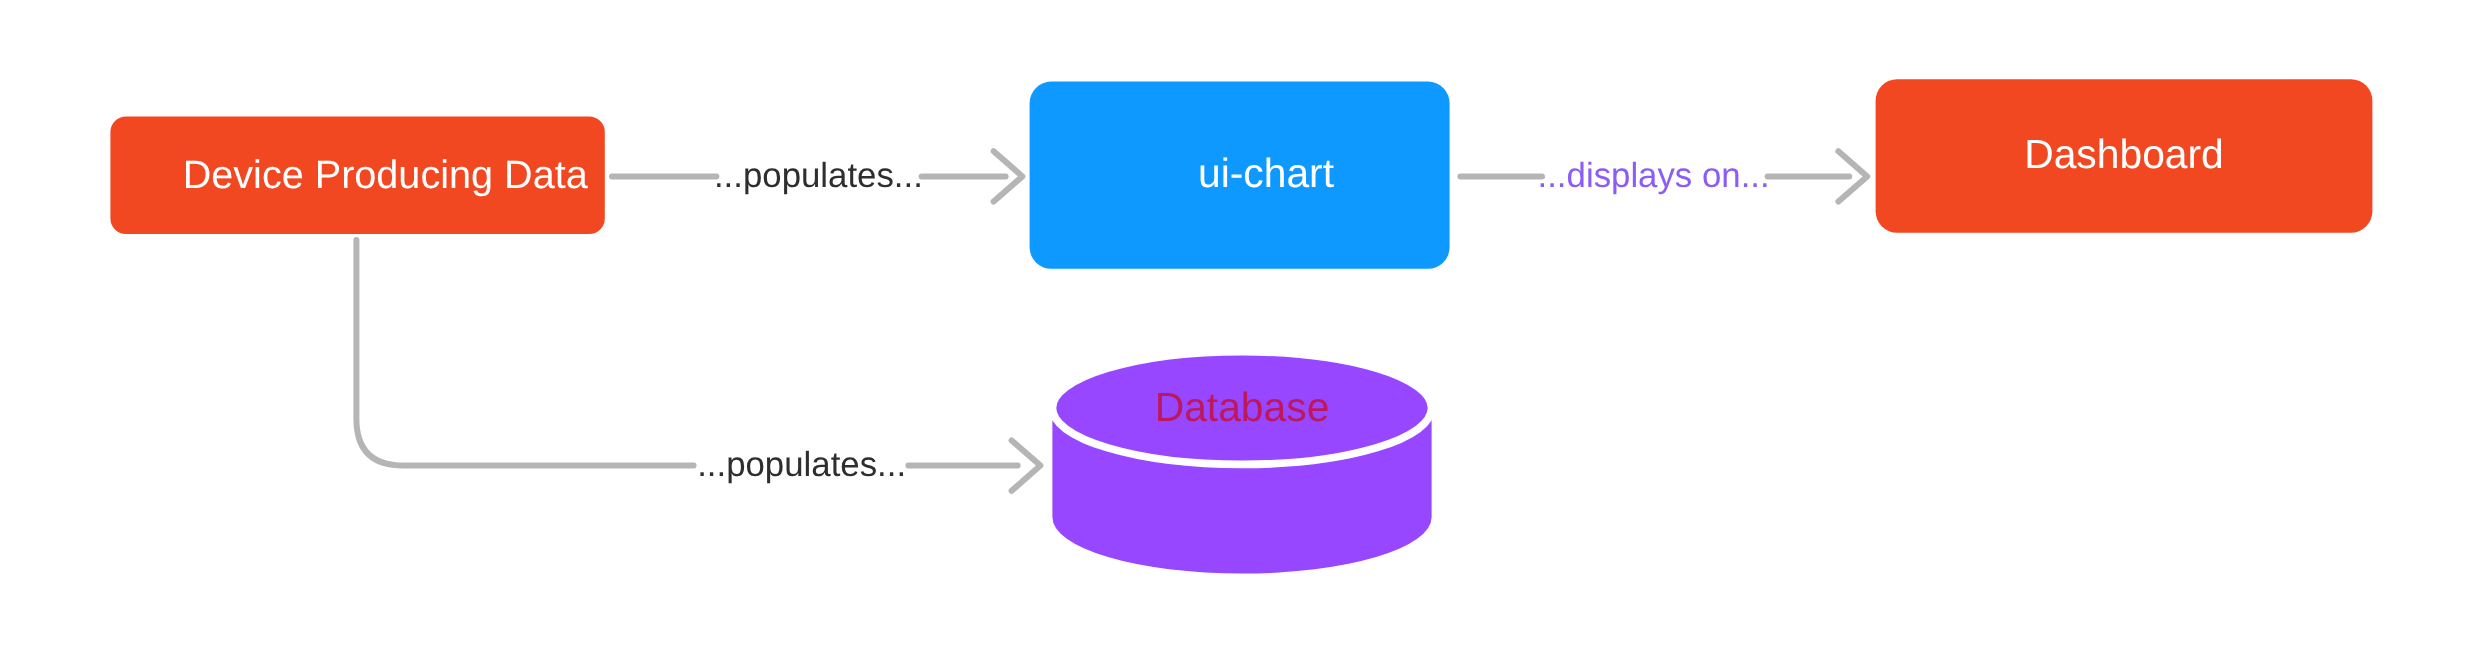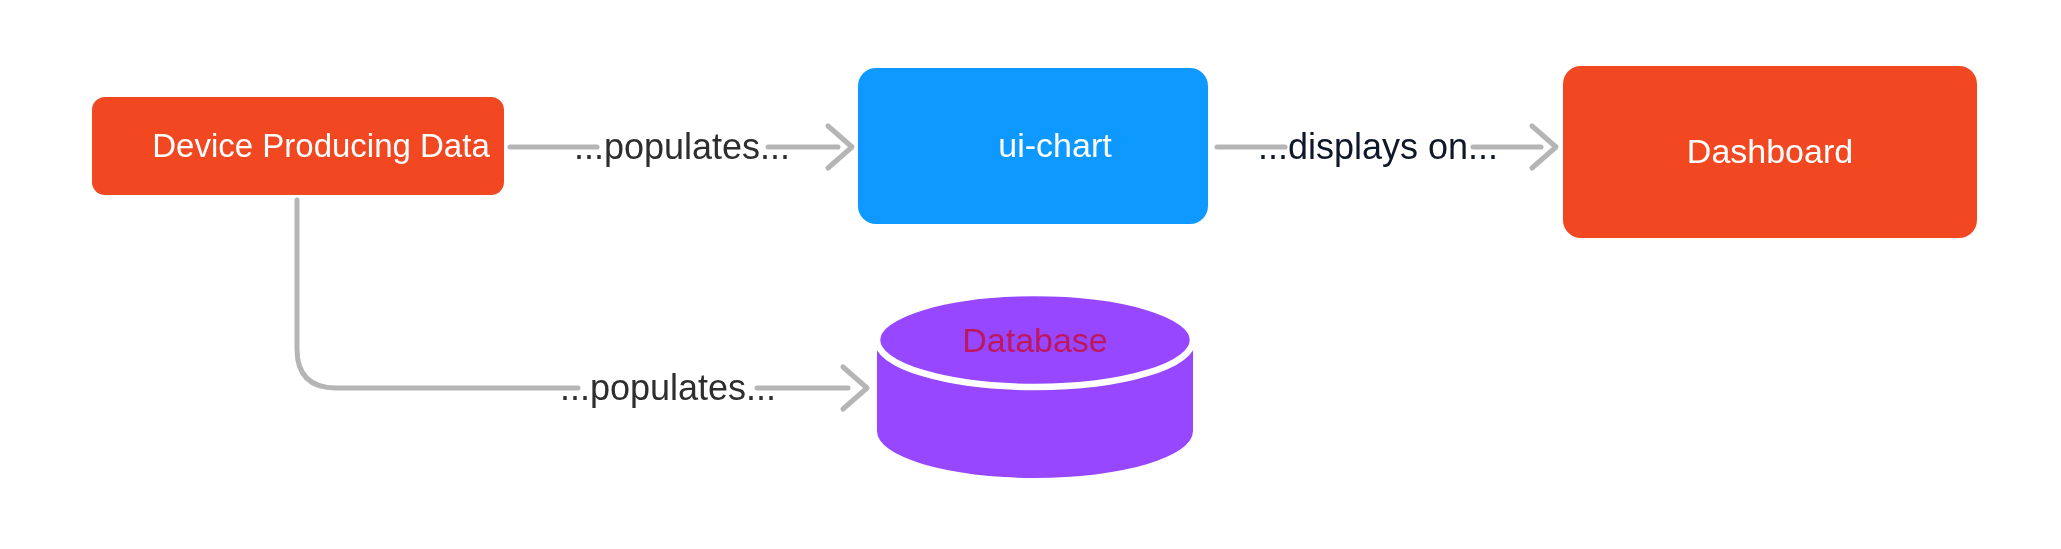--- a/index.html
+++ b/index.html
@@ -41,33 +41,33 @@
     font-size: 33px;
     padding-left: 46px;
   }
   .node-uichart {
     left: 858px; top: 68px;
     width: 350px; height: 156px;
     border-radius: 18px;
   }
   .node-dashboard {
     left: 1563px; top: 66px;
-    width: 414px; height: 172px;
+    width: 414px; height: 128px;
     border-radius: 18px;
     align-items: center;
   }
   .node-database-label {
     left: 877px; top: 294px;
     width: 316px; height: 93px;
     background: transparent;
   }
   .edge-label {
     position: absolute;
     transform: translate(-50%, -50%);
-    font-size: 36px;
+    font-size: 29px;
     font-weight: 400;
     white-space: nowrap;
   }
   .edge-label-1 { left: 682px;  top: 147px; }
   .edge-label-2 { left: 1378px; top: 147px; }
   .edge-label-3 { left: 668px;  top: 388px; }
   .conn {
     fill: none;
     stroke-width: 5;
     stroke-linecap: round;
@@ -116,17 +116,17 @@
   <div class="node node-dashboard" style="background-color: rgb(242, 72, 34); color: rgb(255, 255, 255);">
     <span>Dashboard</span>
   </div>
 
   <div class="node node-database-label" style="color: #be185d;">
     <span>Database</span>
   </div>
 
   <div class="edge-label edge-label-1" style="color: rgb(46, 46, 46);">...populates...</div>
 
-  <div class="edge-label edge-label-2" style="color: #0f172a;">...displays on...</div>
+  <div class="edge-label edge-label-2" style="color: #8b5cf6;">...displays on...</div>
 
   <div class="edge-label edge-label-3" style="color: rgb(46, 46, 46);">...populates...</div>
 
 </div>
 
 </body></html>

